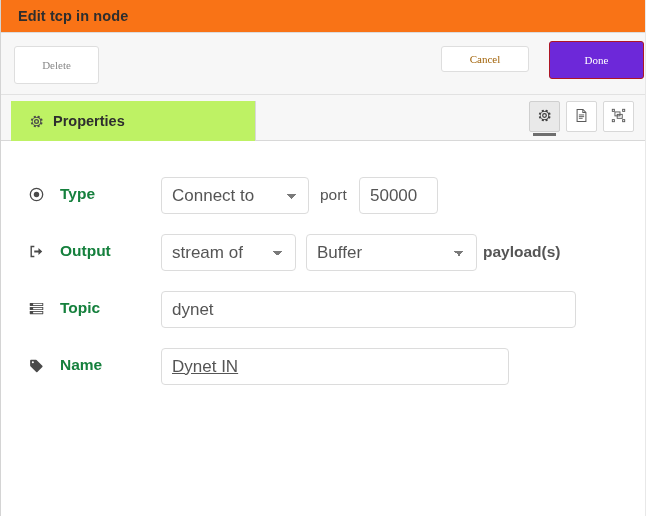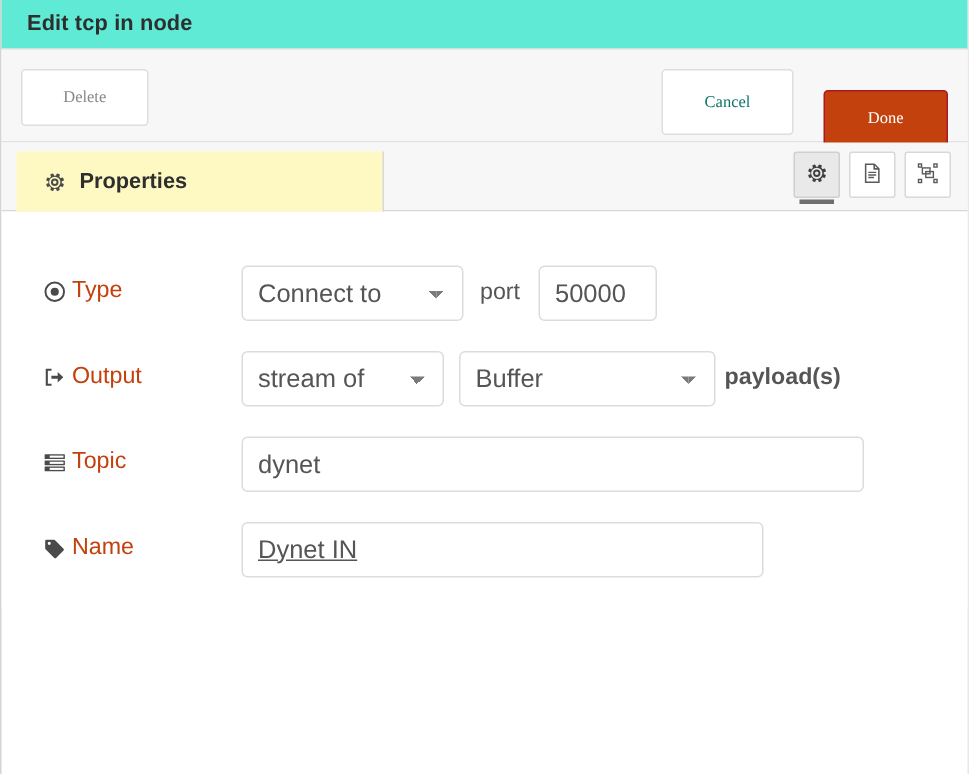--- a/index.html
+++ b/index.html
@@ -22,21 +22,21 @@
     height: 516px;
     background: #ffffff;
     box-sizing: border-box;
     border-left: 1px solid #d4d4d4;
     border-right: 1px solid #e8e8e8;
   }
 
   
   .titlebar {
     height: 33px;
-    background: #5eead4;
+    background: #f97316;
     border-bottom: 1px solid #dcdcdc;
     display: flex;
     align-items: center;
     padding-left: 17px;
     box-sizing: border-box;
   }
   .titlebar-text {
     font-size: 14.5px;
     font-weight: bold;
     color: #2e2e2e;
@@ -70,31 +70,31 @@
     width: 85px;
     height: 38px;
     background: #ffffff;
     border: 1px solid #dedede;
     color: #888888;
   }
   .btn-cancel {
     left: 440px;
     top: 13px;
     width: 88px;
-    height: 44px;
+    height: 26px;
     background: #ffffff;
     border: 1px solid #dedede;
-    color: #0f766e;
+    color: #a16207;
   }
   .btn-done {
     left: 548px;
-    top: 27px;
-    width: 83px;
+    top: 8px;
+    width: 95px;
     height: 38px;
-    background: #c2410c;
+    background: #6d28d9;
     border: 1px solid #ad1625;
     color: #ffffff;
   }
 
   
   .tabbar {
     position: relative;
     height: 46px;
     background: #f7f7f7;
     box-sizing: border-box;
@@ -107,21 +107,21 @@
     bottom: 0;
     height: 1px;
     background: #d8d8d8;
   }
   .tab {
     position: absolute;
     left: 10px;
     top: 6px;
     width: 245px;
     height: 40px;
-    background: #fef9c3;
+    background: #bef264;
     border: 1px solid #d8d8d8;
     border-bottom: none;
     border-top: none;
     border-left: none;
     box-sizing: border-box;
     display: flex;
     align-items: center;
     padding-left: 18px;
     z-index: 2;
     cursor: pointer;
@@ -195,23 +195,24 @@
   }
   .row-label .lbl-icon {
     width: 16px;
     height: 16px;
     display: inline-flex;
     align-items: center;
     justify-content: center;
     flex: 0 0 16px;
   }
   .row-label .lbl-text {
-    margin-left: 4px;
+    margin-left: 16px;
     font-size: 15.5px;
-    color: #c2410c;
+    color: #15803d;
+    font-weight: bold;
   }
 
   .ctl {
     position: absolute;
     box-sizing: border-box;
     font-family: "Liberation Sans", sans-serif;
     font-size: 17px;
     color: #555555;
     background: #ffffff;
     border: 1px solid #dcdcdc;

